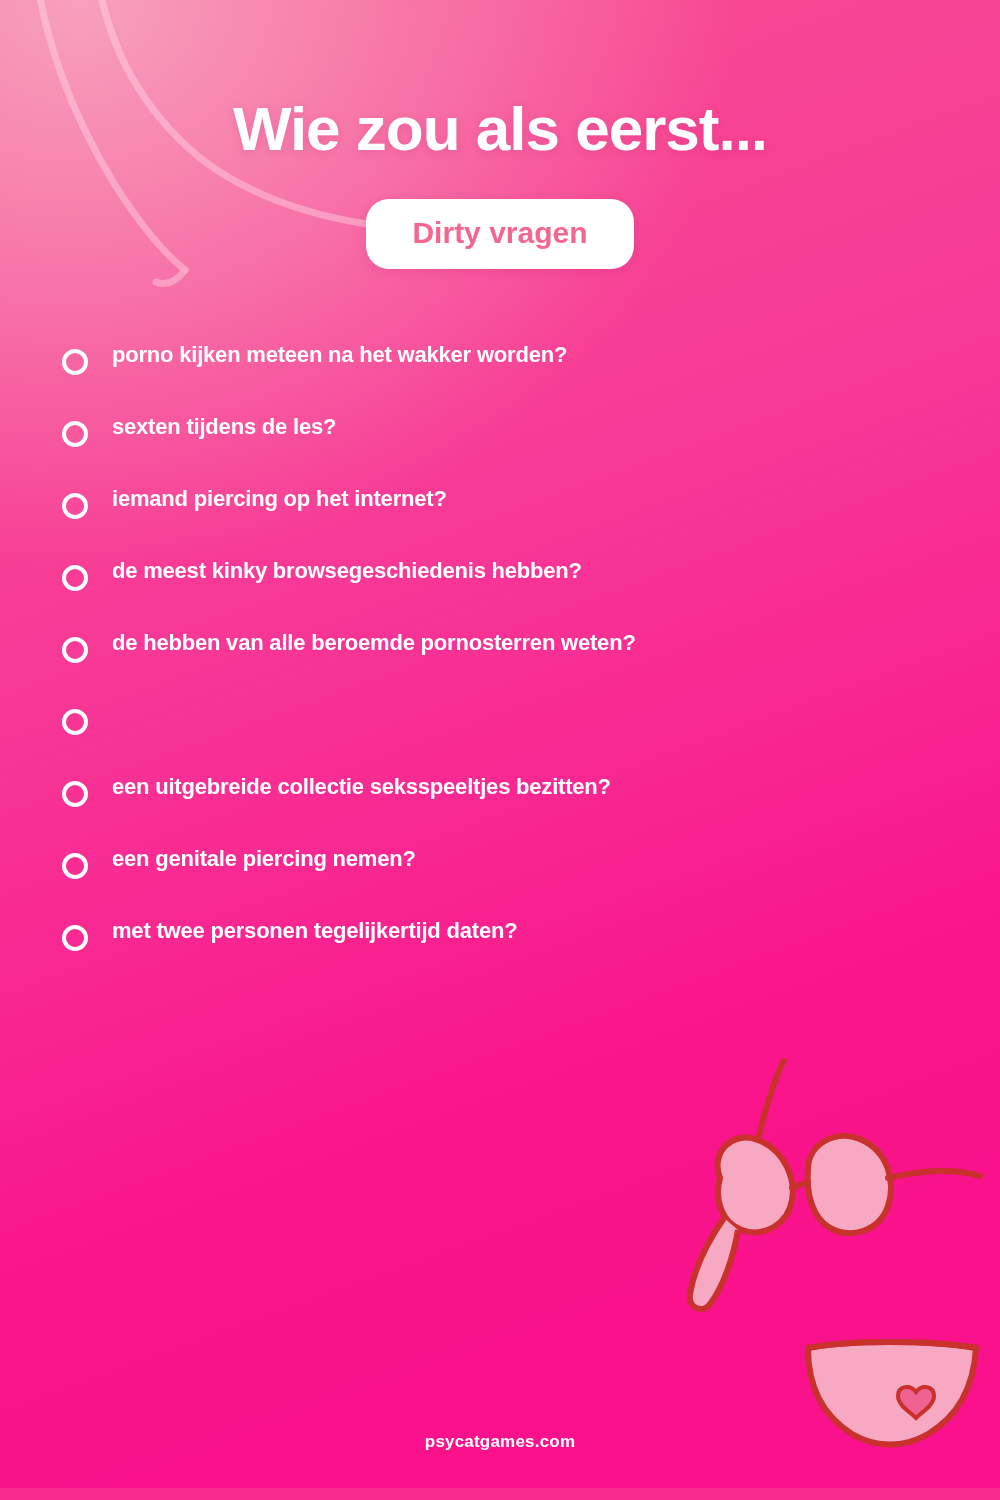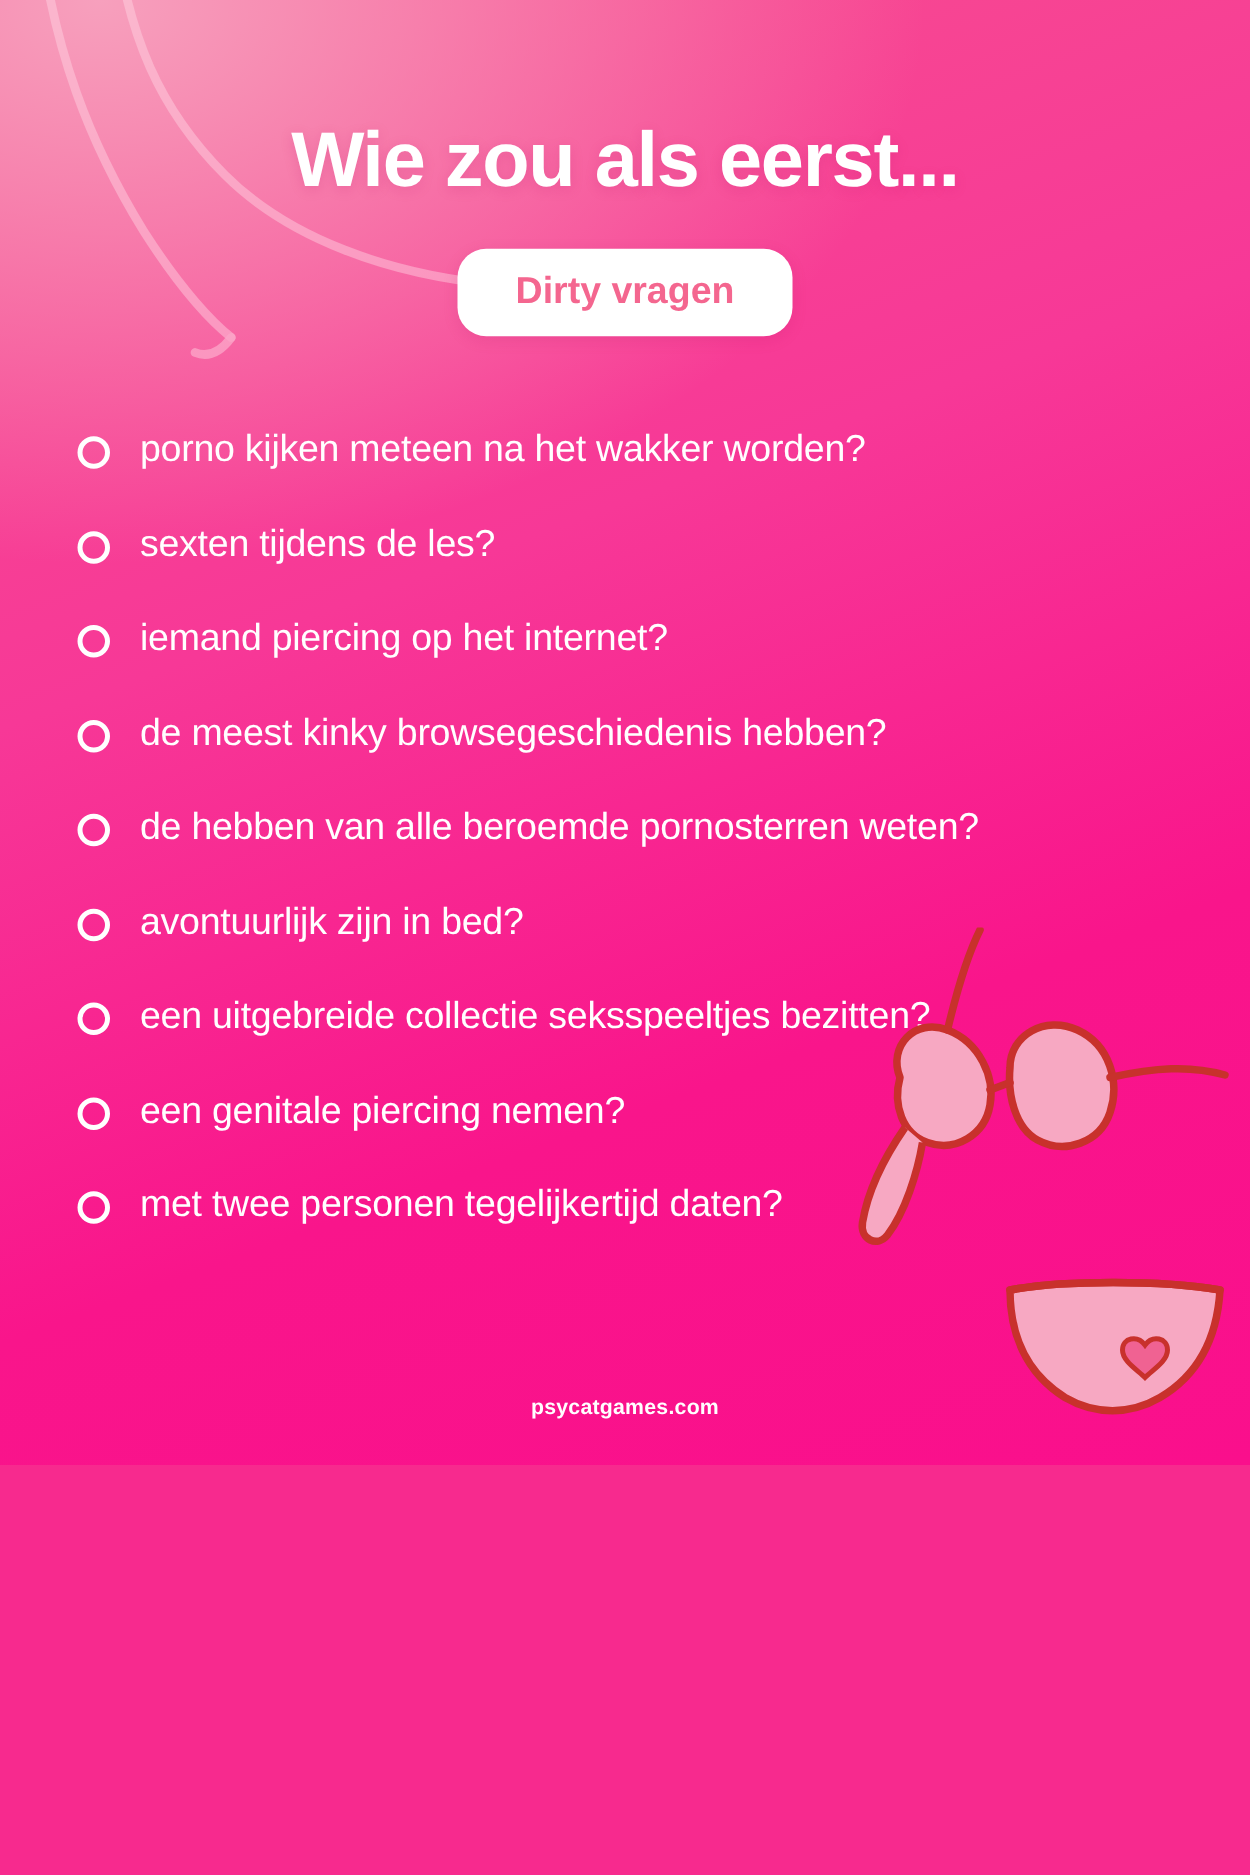--- a/index.html
+++ b/index.html
@@ -12,21 +12,21 @@
 
   body {
     font-family: "Liberation Sans", sans-serif;
     background: #f72a8e;
     overflow: hidden;
   }
 
   .poster {
     position: relative;
     width: 1000px;
-    height: 1172px;
+    height: 1488px;
     overflow: hidden;
     background:
       radial-gradient(120% 70% at 8% 0%, #f7a0bd 0%, rgba(247,160,189,0) 55%),
       linear-gradient(160deg, #f7518f 0%, #f73897 38%, #f9158b 70%, #fa0f8c 100%);
   }
 
   
   .legs-deco {
     position: absolute;
     top: -30px;
@@ -95,22 +95,22 @@
     flex: 0 0 auto;
     width: 26px;
     height: 26px;
     margin-top: 8px;
     border: 4px solid #ffffff;
     border-radius: 50%;
   }
 
   .item-text {
     color: #ffffff;
-    font-size: 30px;
-    font-weight: normal;
+    font-size: 22px;
+    font-weight: bold;
     line-height: 1.25;
     letter-spacing: -.2px;
     max-width: 820px;
   }
 
   .footer {
     position: absolute;
     left: 0;
     right: 0;
     bottom: 36px;
@@ -156,21 +156,20 @@
     <li class="item">
       <span class="bullet"></span>
       <span class="item-text">de meest kinky browsegeschiedenis hebben?</span>
     </li>
     <li class="item">
       <span class="bullet"></span>
       <span class="item-text">de hebben van alle beroemde pornosterren weten?</span>
     </li>
     <li class="item">
       <span class="bullet"></span>
-      <span class="item-text">avontuurlijk zijn in bed?</span>
     </li>
     <li class="item">
       <span class="bullet"></span>
       <span class="item-text">een uitgebreide collectie seksspeeltjes bezitten?</span>
     </li>
     <li class="item">
       <span class="bullet"></span>
       <span class="item-text">een genitale piercing nemen?</span>
     </li>
     <li class="item">

